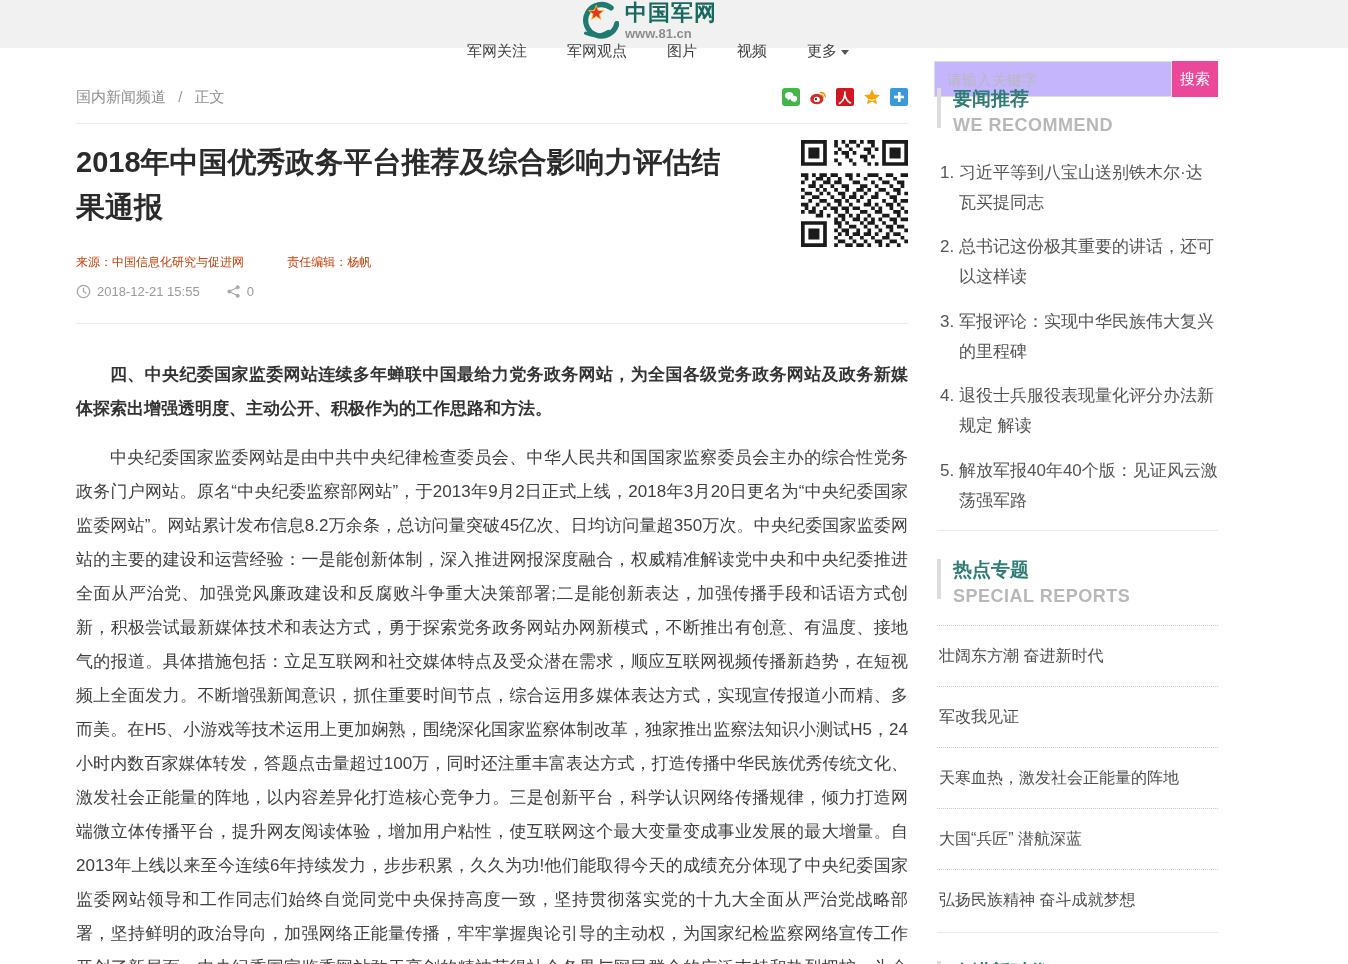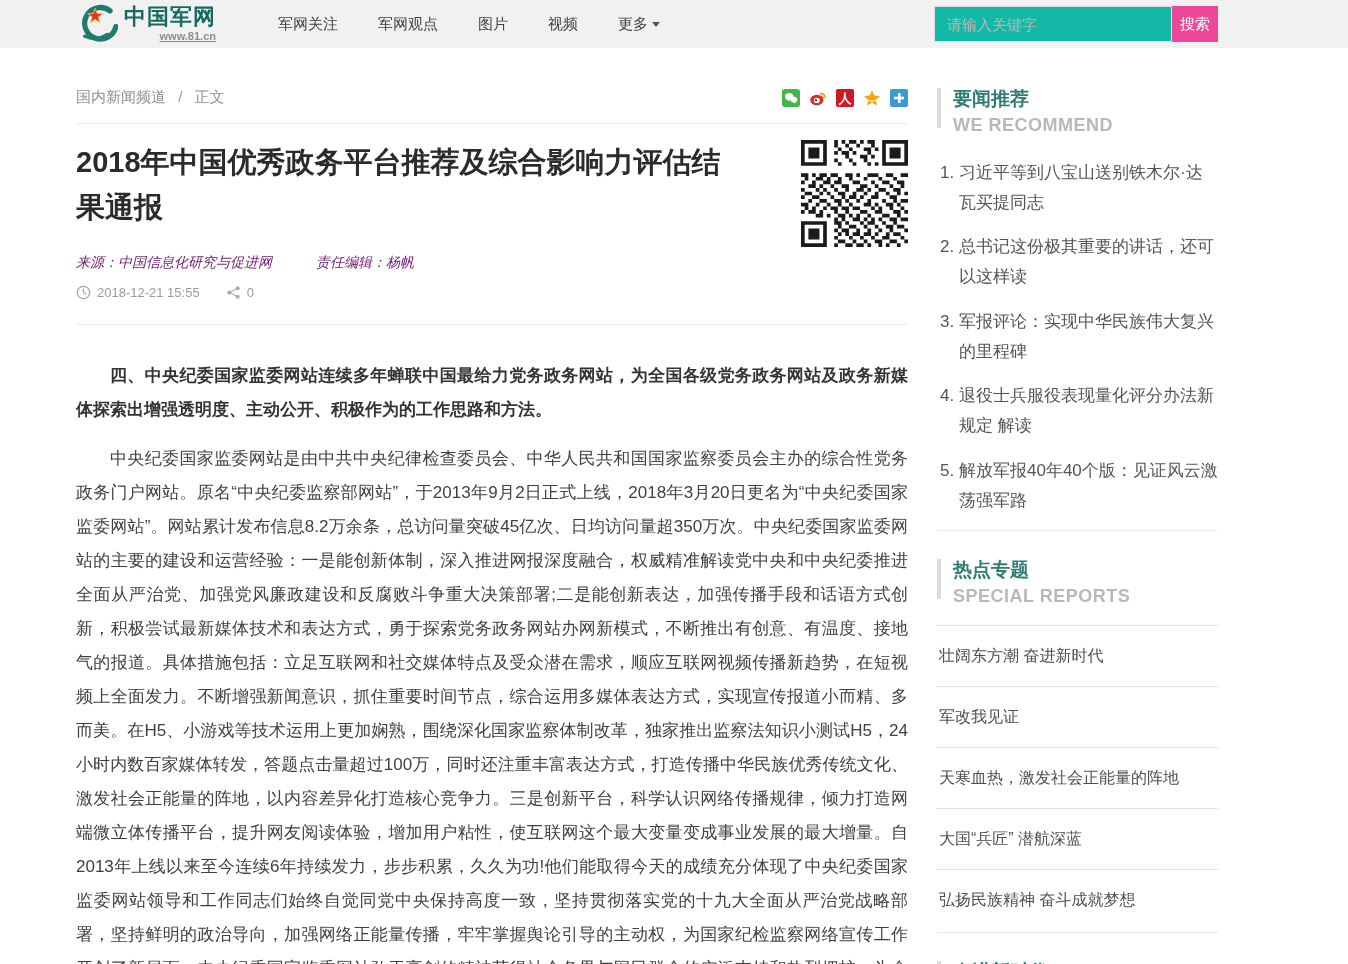--- a/index.html
+++ b/index.html
@@ -5,48 +5,49 @@
   * { box-sizing: border-box; }
   html,body { margin:0; padding:0; }
   body {
     width:1348px; height:964px; overflow:hidden; background:#fff;
     font-family:"Liberation Sans","DejaVu Sans",sans-serif; color:#333;
   }
   
   .header {
     height:48px; background:#f1f1f2; display:flex; align-items:center;
     padding:0 130px 0 76px;
+    flex-direction:column;
   }
   .logo { display:flex; align-items:center; cursor:pointer; }
   .logo-mark { width:42px; height:42px; margin-right:6px; }
   .logo-text-cn { font-size:22px; font-weight:bold; color:#17695f; letter-spacing:1px; line-height:1; }
-  .logo-text-url { font-size:11px; font-weight:bold; color:#8d8d8d; text-align:right; line-height:1; margin-top:3px;text-decoration:underline; }
+  .logo-text-url { font-size:13px; font-weight:bold; color:#8d8d8d; text-align:left; line-height:1; margin-top:3px; }
   .nav { display:flex; margin-left:62px; }
   .nav-item { font-size:15px; color:#3f3f3f; margin-right:40px; cursor:pointer; white-space:nowrap; }
   .caret { display:inline-block; width:0; height:0; border-left:4px solid transparent; border-right:4px solid transparent; border-top:5px solid #555; margin-left:4px; vertical-align:middle; }
   .search { margin-left:auto; display:flex; height:36px; }
-  .search input { width:238px; height:36px; border:1px solid #ddd; background:#14b8a6; padding:0 12px; font-size:15px; color:#333; outline:none; font-family:inherit; }
+  .search input { width:238px; height:36px; border:1px solid #ddd; background:#c4b5fd; padding:0 12px; font-size:15px; color:#333; outline:none; font-family:inherit; }
   .search input::placeholder { color:#b9b9b9; }
   .search button { width:46px; height:36px; border:none; background:#ec4899; color:#fff; font-size:15px; cursor:pointer; font-family:inherit; }
   
   .main { display:flex; padding-left:76px; margin-top:40px; }
   .content { width:832px; }
   .sidebar { width:281px; margin-left:29px; }
   
-  .breadcrumb-row { display:flex; align-items:center; justify-content:space-between; padding-bottom:16px; border-bottom:1px solid #ececec; }
+  .breadcrumb-row { display:flex; align-items:flex-start; justify-content:space-between; padding-bottom:16px; border-bottom:1px solid #ececec; }
   .breadcrumb { font-size:15px; color:#8f8f8f; }
   .breadcrumb .sep { margin:0 8px; color:#9a9a9a; }
   .breadcrumb .channel { cursor:pointer; }
   .share-row { display:flex; align-items:center; }
   .share-icon { width:18px; height:18px; margin-left:9px; cursor:pointer; }
   
   .article-head { display:flex; margin-top:16px;gap:32px; }
   .article-head-left { flex:1; padding-right:20px; }
   h1.title { margin:0 0 24px; font-size:29px; line-height:1.55; font-weight:bold; color:#2b2b2b; max-width:705px; }
-  .meta1 { font-size:14px; color:#701a75;font-style:italic; }
+  .meta1 { font-size:12px; color:#c2410c; }
   .meta1 span { margin-right:40px; }
   .meta2 { margin-top:13px; display:flex; align-items:flex-end; font-size:13px; color:#9a9a9a; }
   .meta2 .icon { width:15px; height:15px; margin-right:6px; }
   .share-count { display:flex; align-items:center; margin-left:26px; cursor:pointer; }
   .qr { width:107px; height:107px; flex:none; }
   .head-divider { border-bottom:1px solid #ececec; margin-top:24px; }
   
   .article-body { margin-top:34px; }
   .article-body p { margin:0 0 15px; font-size:17px; line-height:2.0; color:#404040; text-indent:2em; text-align:justify; }
   .article-body p.lead { font-weight:bold; color:#333; }

